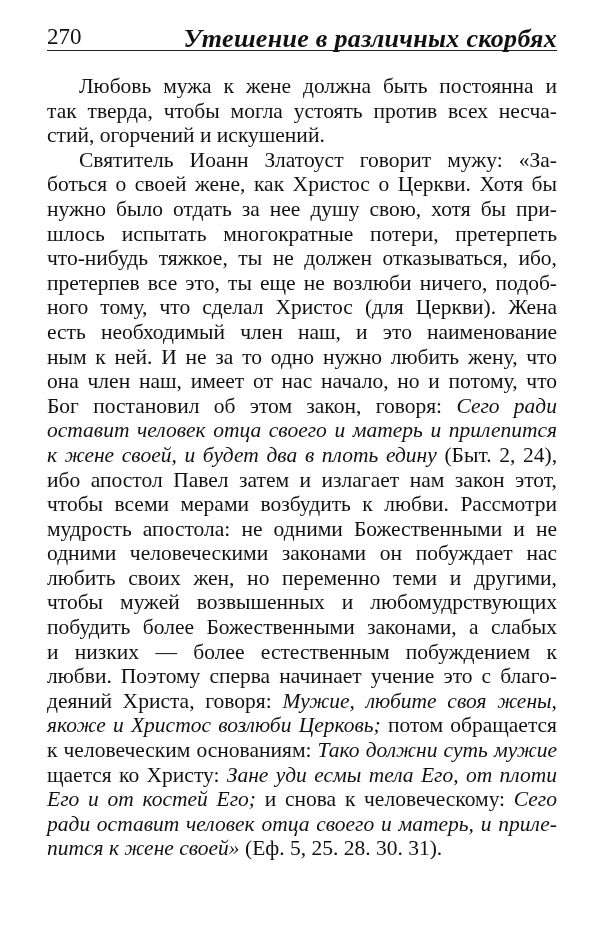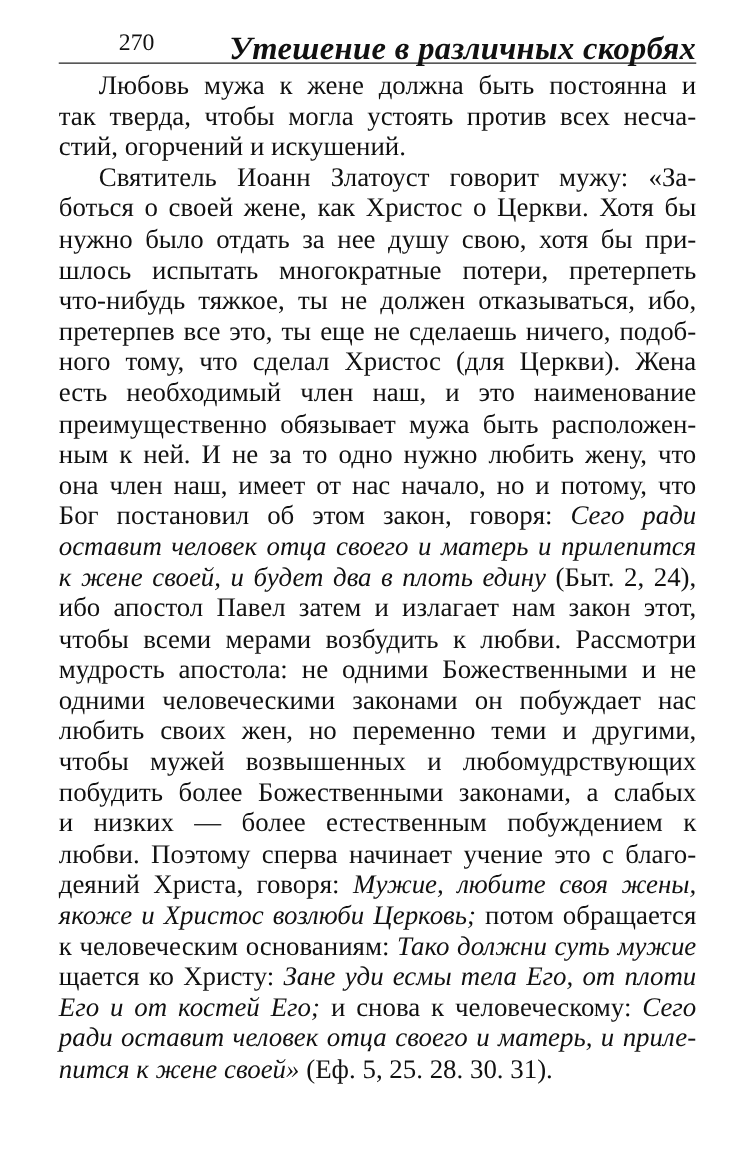--- a/index.html
+++ b/index.html
@@ -1,20 +1,20 @@
 <!DOCTYPE html>
 <html><head>
 <meta charset="utf-8">
 <style>
   html, body { margin: 0; padding: 0; background: #ffffff; }
   body { width: 600px; height: 939px; overflow: hidden; position: relative; font-family: "Liberation Serif", serif; color: #111; }
   .header { position: absolute; left: 47px; top: 22px; width: 510px; height: 28px; border-bottom: 1.5px solid #222; }
-  .page-num { position: absolute; left: 0; top: 2px; font-size: 19px; margin-left: 48px; }
+  .page-num { position: absolute; left: 0; top: 2px; font-size: 23px; }
   .running-title { position: absolute; right: 0; top: 2px; font-size: 26px; font-style: italic; font-weight: bold; letter-spacing: 0.3px; }
-  .body { position: absolute; left: 47px; top: 56px; width: 510px; font-family: Liberation Serif, serif; }
+  .body { position: absolute; left: 47px; top: 74px; width: 510px; font-family: Liberation Serif, serif; }
   .line { display: block; height: 24.6px; line-height: 24.6px; font-size: 21.5px; white-space: nowrap; text-align: justify; text-align-last: justify; }
   .line.last { text-align-last: left; }
   .line.indent { padding-left: 32px; }
   .it { font-style: italic; margin-top: 21px; }
 </style>
 </head>
 <body>
 
 <div class="header">
   <span class="page-num">270</span>
@@ -26,24 +26,23 @@
       <span class="line indent"><span>Любовь мужа к жене должна быть постоянна и</span></span>
       <span class="line"><span>так тверда, чтобы могла устоять против всех несча-</span></span>
       <span class="line last"><span>стий, огорчений и искушений.</span></span>
     </div>
     <div>
       <span class="line indent"><span>Святитель Иоанн Златоуст говорит мужу: «За-</span></span>
       <span class="line"><span>боться о своей жене, как Христос о Церкви. Хотя бы</span></span>
       <span class="line"><span>нужно было отдать за нее душу свою, хотя бы при-</span></span>
       <span class="line"><span>шлось испытать многократные потери, претерпеть</span></span>
       <span class="line"><span>что-нибудь тяжкое, ты не должен отказываться, ибо,</span></span>
-      <span class="line"><span>претерпев все это, ты еще не сделаешь ничего, подоб-</span></span>
+      <span class="line"><span>претерпев все это, ты еще не возлюби ничего, подоб-</span></span>
       <span class="line"><span>ного тому, что сделал Христос (для Церкви). Жена</span></span>
       <span class="line"><span>есть необходимый член наш, и это наименование</span></span>
-      <span class="line"><span>преимущественно обязывает мужа быть расположен-</span></span>
       <span class="line"><span>ным к ней. И не за то одно нужно любить жену, что</span></span>
       <span class="line"><span>она член наш, имеет от нас начало, но и потому, что</span></span>
       <span class="line"><span>Бог постановил об этом закон, говоря: </span><span class="it">Сего ради</span></span>
       <span class="line"><span class="it">оставит человек отца своего и матерь и прилепится</span></span>
       <span class="line"><span class="it">к жене своей, и будет два в плоть едину</span><span> (Быт. 2, 24),</span></span>
       <span class="line"><span>ибо апостол Павел затем и излагает нам закон этот,</span></span>
       <span class="line"><span>чтобы всеми мерами возбудить к любви. Рассмотри</span></span>
       <span class="line"><span>мудрость апостола: не одними Божественными и не</span></span>
       <span class="line"><span>одними человеческими законами он побуждает нас</span></span>
       <span class="line"><span>любить своих жен, но переменно теми и другими,</span></span>

